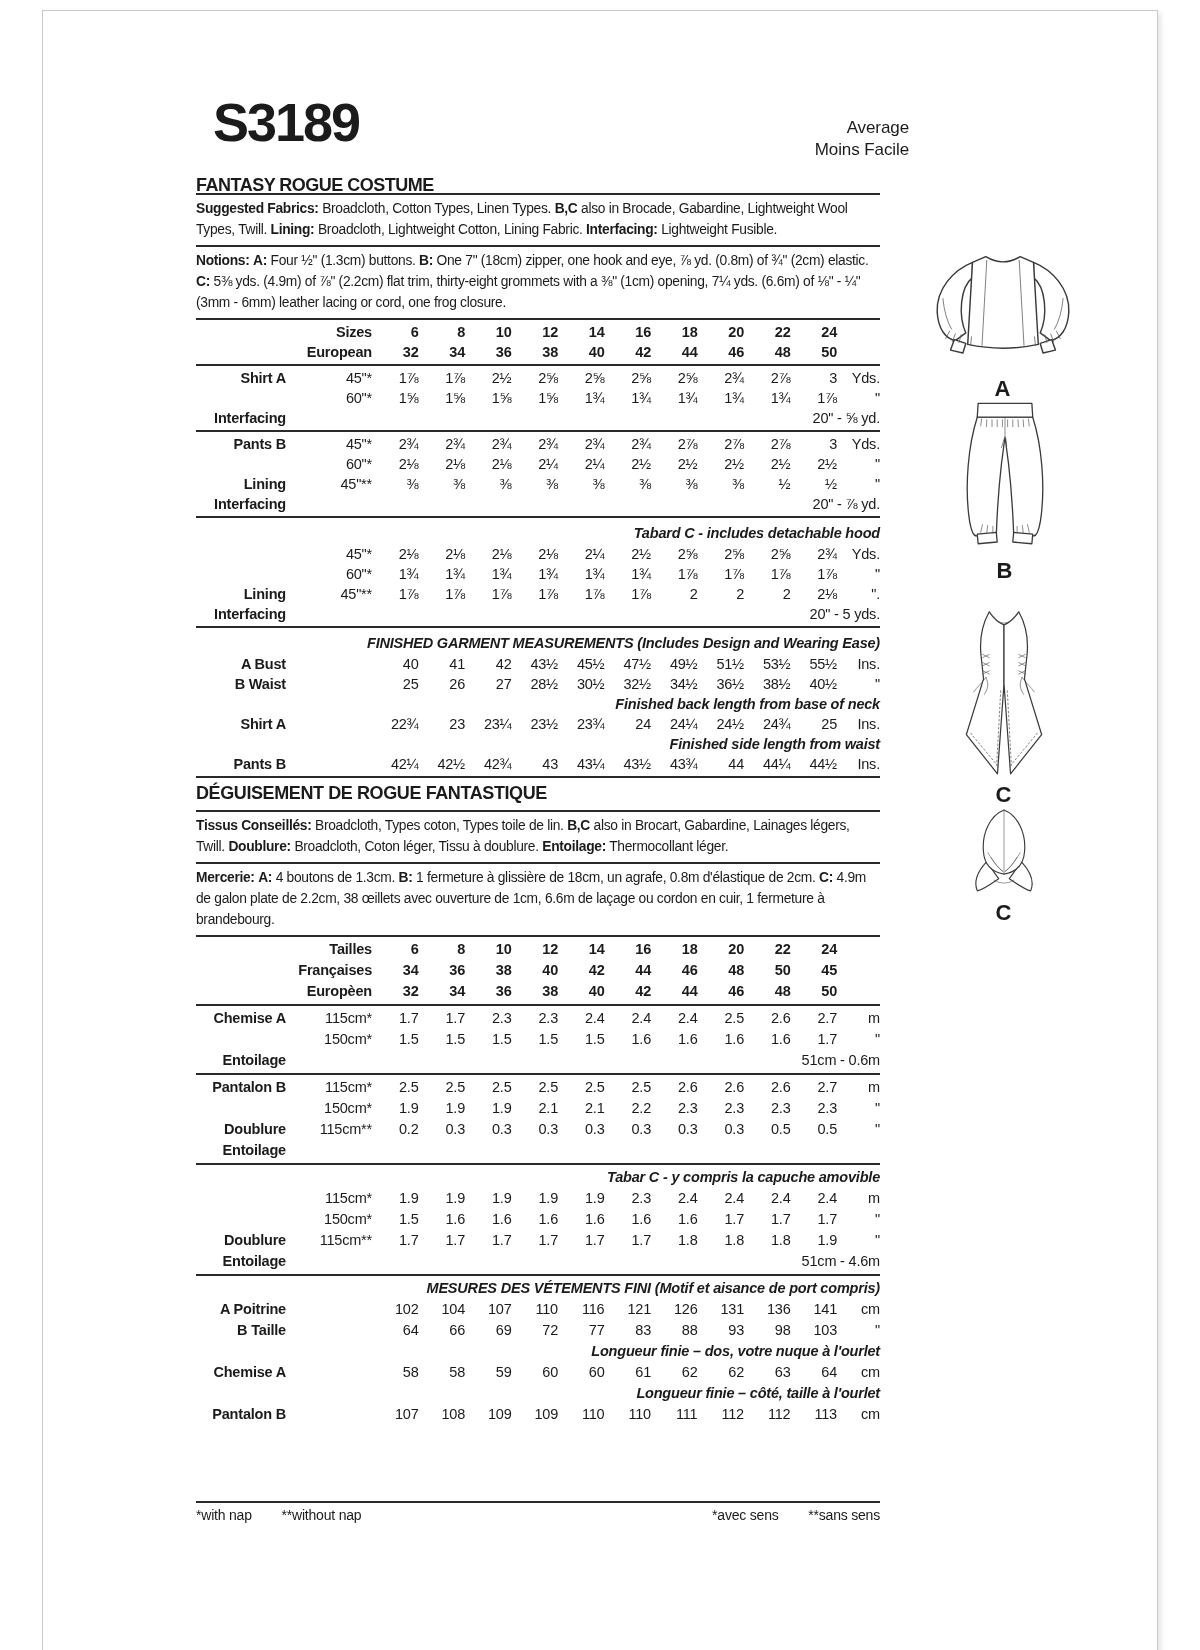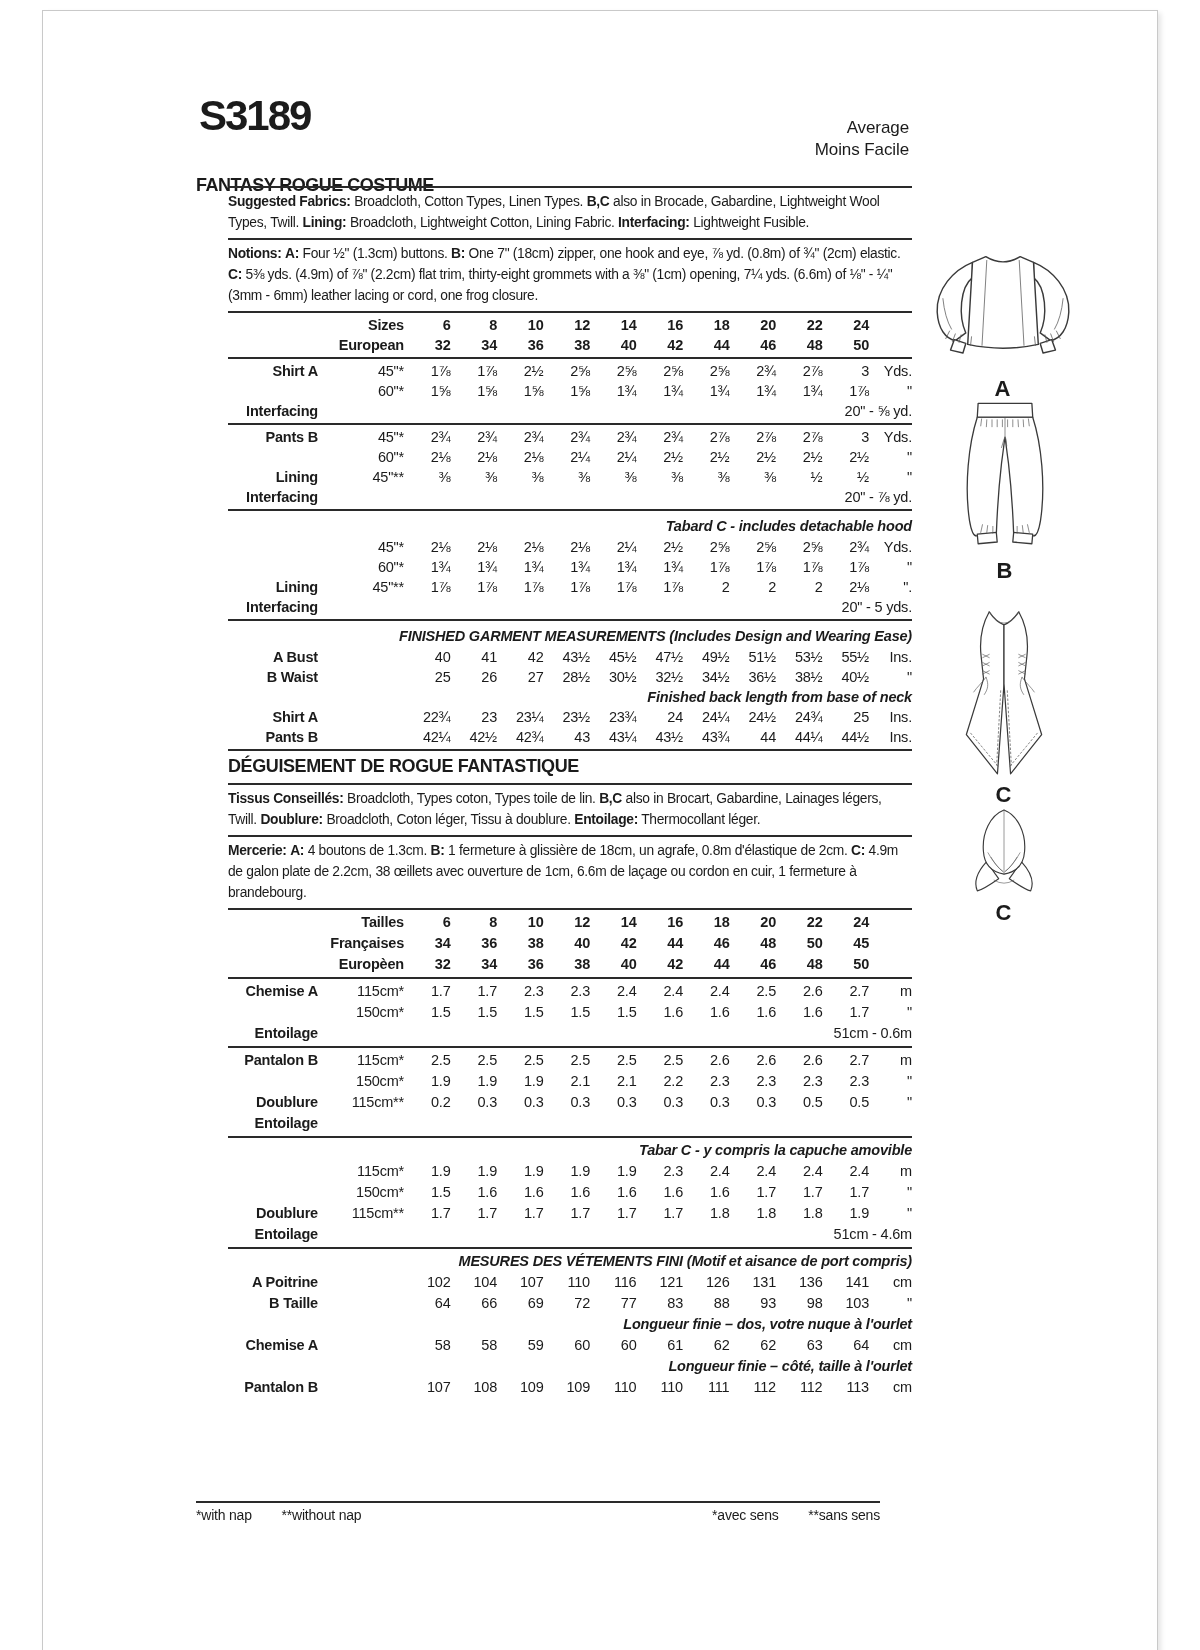--- a/index.html
+++ b/index.html
@@ -8,32 +8,32 @@
     background:#ffffff;color:#1b1b1b;
     font-family:"Liberation Sans","DejaVu Sans",sans-serif;
     letter-spacing:-0.1px;
   }
   .page{
     position:absolute;left:42px;top:10px;width:1114px;height:1700px;
     background:#fff;border:1px solid #c9c9c9;
     box-shadow:3px 3px 5px rgba(0,0,0,0.10);
   }
   .brand{
-    position:absolute;left:156px;top:84px;
-    font-size:42px;font-weight:bold;letter-spacing:-2px;line-height:1;
+    position:absolute;left:170px;top:84px;
+    font-size:54px;font-weight:bold;letter-spacing:-2px;line-height:1;
   }
   .difficulty{
     position:absolute;top:106px;right:248px;text-align:right;
     font-size:17px;line-height:22px;
   }
   .doc-title{
     position:absolute;left:153px;top:164px;
     font-size:18px;font-weight:bold;letter-spacing:-0.5px;
   }
-  .flow{position:absolute;left:153px;top:173px;width:684px;margin-left:32px;}
+  .flow{position:absolute;left:153px;top:180px;width:684px;}
   .trule{border-top:2px solid #2a2a2a;margin:2px 0;height:0;}
   .para{font-size:13.8px;line-height:21px;letter-spacing:-0.3px;padding:1px 0 3px 0;}
   .para b{font-weight:bold;}
   .heading-fr{font-size:18px;font-weight:bold;letter-spacing:-0.4px;padding:3px 0 4px 0;}
   .tbl{width:684px;}
   .trow{
     display:grid;grid-template-columns:90px 86px repeat(10,46.5px) 43px;
     height:20px;line-height:20px;font-size:14.5px;letter-spacing:-0.2px;text-align:right;
   }
   .tbl-fr .trow{height:21px;line-height:21px;}
@@ -295,20 +295,23 @@
           <span class="c-val">23½</span>
           <span class="c-val">23¾</span>
           <span class="c-val">24</span>
           <span class="c-val">24¼</span>
           <span class="c-val">24½</span>
           <span class="c-val">24¾</span>
           <span class="c-val">25</span>
           <span class="c-unit">Ins.</span>
         </div>
         <div class="trow">
+          <span class="c-full">Finished side length from waist</span>
+        </div>
+        <div class="trow">
           <span class="c-label">Pants B</span>
           <span class="c-sub"></span>
           <span class="c-val">42¼</span>
           <span class="c-val">42½</span>
           <span class="c-val">42¾</span>
           <span class="c-val">43</span>
           <span class="c-val">43¼</span>
           <span class="c-val">43½</span>
           <span class="c-val">43¾</span>
           <span class="c-val">44</span>

